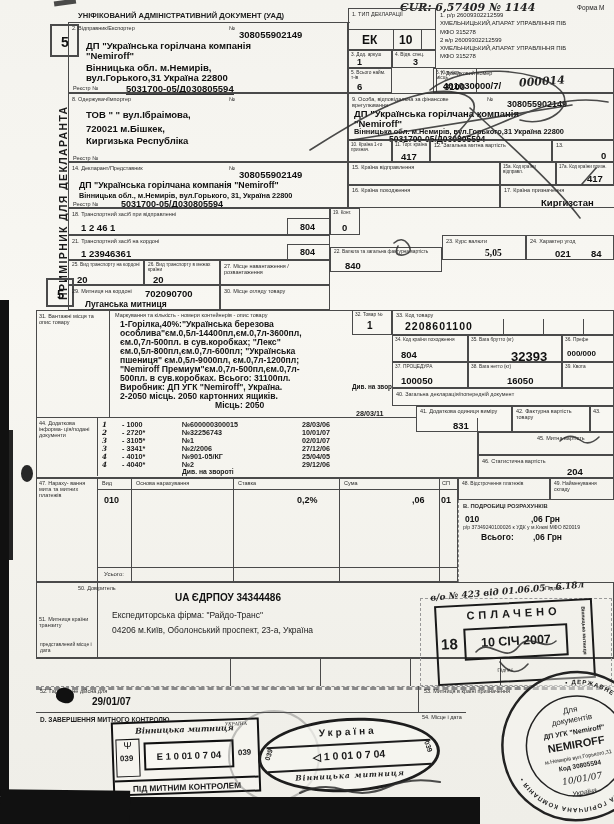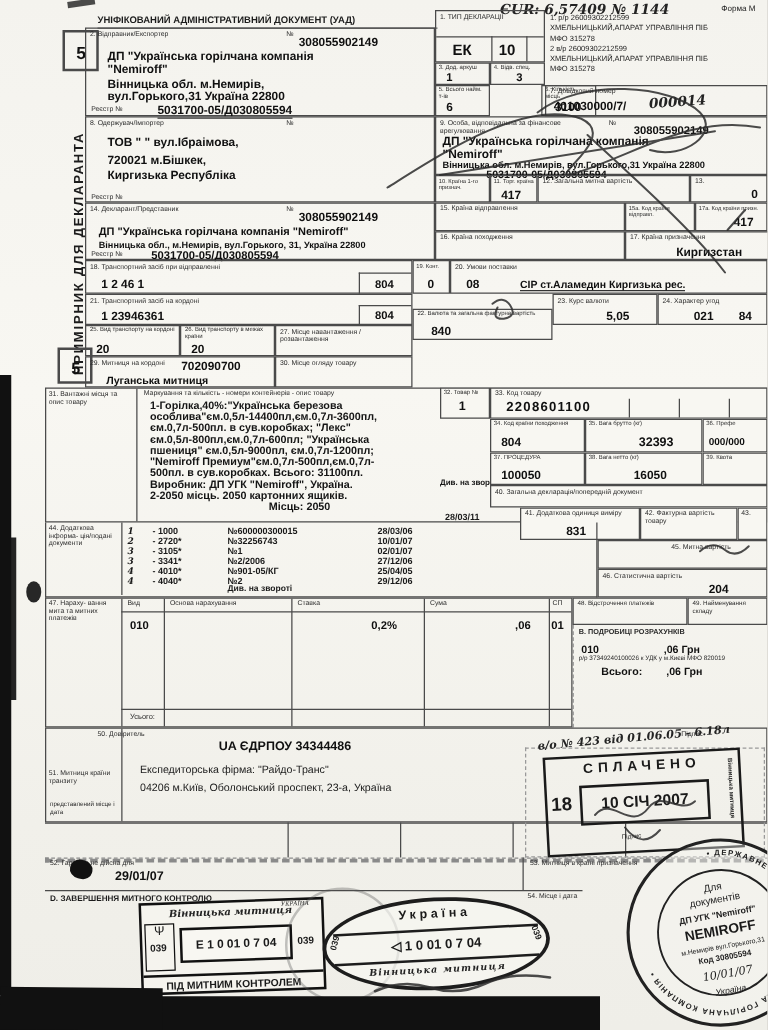--- a/index.html
+++ b/index.html
@@ -153,40 +153,35 @@
     <div class="lbl" style="left:3px;top:2px;">18. Транспортний засіб при відправленні</div>
     <div class="val" style="left:12px;top:13px;font-size:9.5px;">1  2  46    1</div>
     <div class="cell" style="left:218px;top:9px;width:42px;height:17px;border-bottom:none;border-right:none;">
       <div class="val" style="left:12px;top:3px;font-size:9px;">804</div>
     </div>
   </div>
   <div class="cell" style="left:330px;top:208px;width:30px;height:27px;">
     <div class="lbl" style="left:2px;top:1px;font-size:4.6px;">19. Конт.</div>
     <div class="val" style="left:11px;top:13px;font-size:9.5px;">0</div>
   </div>
-  <div class="cell" style="left:360px;top:208px;width:254px;height:27px;">
-    <div class="lbl" style="left:3px;top:2px;">20. Умови поставки</div>
-    <div class="val" style="left:12px;top:13px;font-size:9.5px;">08</div>
-    <div class="val" style="left:55px;top:13px;font-size:8.4px;border-bottom:1px solid #333;">CIP ст.Аламедин Киргизька рес.</div>
-  </div>
 
   <div class="cell" style="left:68px;top:235px;width:262px;height:25px;">
     <div class="lbl" style="left:3px;top:2px;">21. Транспортний засіб на кордоні</div>
     <div class="val" style="left:12px;top:12px;font-size:9.5px;">1  23946361</div>
     <div class="cell" style="left:218px;top:8px;width:42px;height:16px;border-bottom:none;border-right:none;">
       <div class="val" style="left:12px;top:2px;font-size:9px;">804</div>
     </div>
   </div>
   <div class="cell" style="left:330px;top:235px;width:112px;height:25px;margin-top:12px;">
     <div class="lbl" style="left:3px;top:1px;width:100px;font-size:4.8px;">22. Валюта та загальна фактурна вартість</div>
     <div class="val" style="left:14px;top:12px;font-size:9.5px;">840</div>
   </div>
   <div class="cell" style="left:442px;top:235px;width:84px;height:25px;">
     <div class="lbl" style="left:3px;top:2px;">23. Курс валюти</div>
-    <div class="val" style="left:42px;top:12px;font-size:9.5px;">5,05</div>
+    <div class="val" style="left:42px;top:12px;font-size:9.5px;font-family:Liberation Serif, serif;">5,05</div>
   </div>
   <div class="cell" style="left:526px;top:235px;width:88px;height:25px;">
     <div class="lbl" style="left:3px;top:2px;">24. Характер угод</div>
     <div class="val" style="left:28px;top:12px;font-size:9.5px;">021</div>
     <div class="val" style="left:64px;top:12px;font-size:9.5px;">84</div>
   </div>
 
   <div class="cell" style="left:68px;top:260px;width:76px;height:25px;">
     <div class="lbl" style="left:3px;top:1px;width:68px;font-size:4.8px;">25. Вид транспорту на кордоні</div>
     <div class="val" style="left:8px;top:13px;font-size:9.5px;">20</div>
@@ -239,21 +234,21 @@
     <div class="vln" style="left:110px;top:8px;height:15px;"></div>
     <div class="vln" style="left:150px;top:8px;height:15px;"></div>
     <div class="vln" style="left:190px;top:8px;height:15px;"></div>
   </div>
   <div class="cell" style="left:392px;top:335px;width:76px;height:27px;background:#f8f7f2;">
     <div class="lbl" style="left:2px;top:1px;width:60px;font-size:4.8px;">34. Код країни походження</div>
     <div class="val" style="left:8px;top:13px;font-size:9.5px;">804</div>
   </div>
   <div class="cell" style="left:468px;top:335px;width:94px;height:27px;background:#f8f7f2;">
     <div class="lbl" style="left:2px;top:1px;font-size:4.8px;">35. Вага брутто (кг)</div>
-    <div class="val" style="left:42px;top:13px;font-size:10px;">32393</div>
+    <div class="val" style="left:42px;top:13px;font-size:13px;">32393</div>
   </div>
   <div class="cell" style="left:562px;top:335px;width:52px;height:27px;background:#f8f7f2;">
     <div class="lbl" style="left:2px;top:1px;font-size:4.8px;">36. Префе</div>
     <div class="val" style="left:4px;top:13px;font-size:8px;">000/000</div>
   </div>
   <div class="cell" style="left:392px;top:362px;width:76px;height:26px;background:#f8f7f2;">
     <div class="lbl" style="left:2px;top:1px;font-size:4.8px;">37. ПРОЦЕДУРА</div>
     <div class="val" style="left:8px;top:12px;font-size:9.5px;">100050</div>
   </div>
   <div class="cell" style="left:468px;top:362px;width:94px;height:26px;background:#f8f7f2;">

